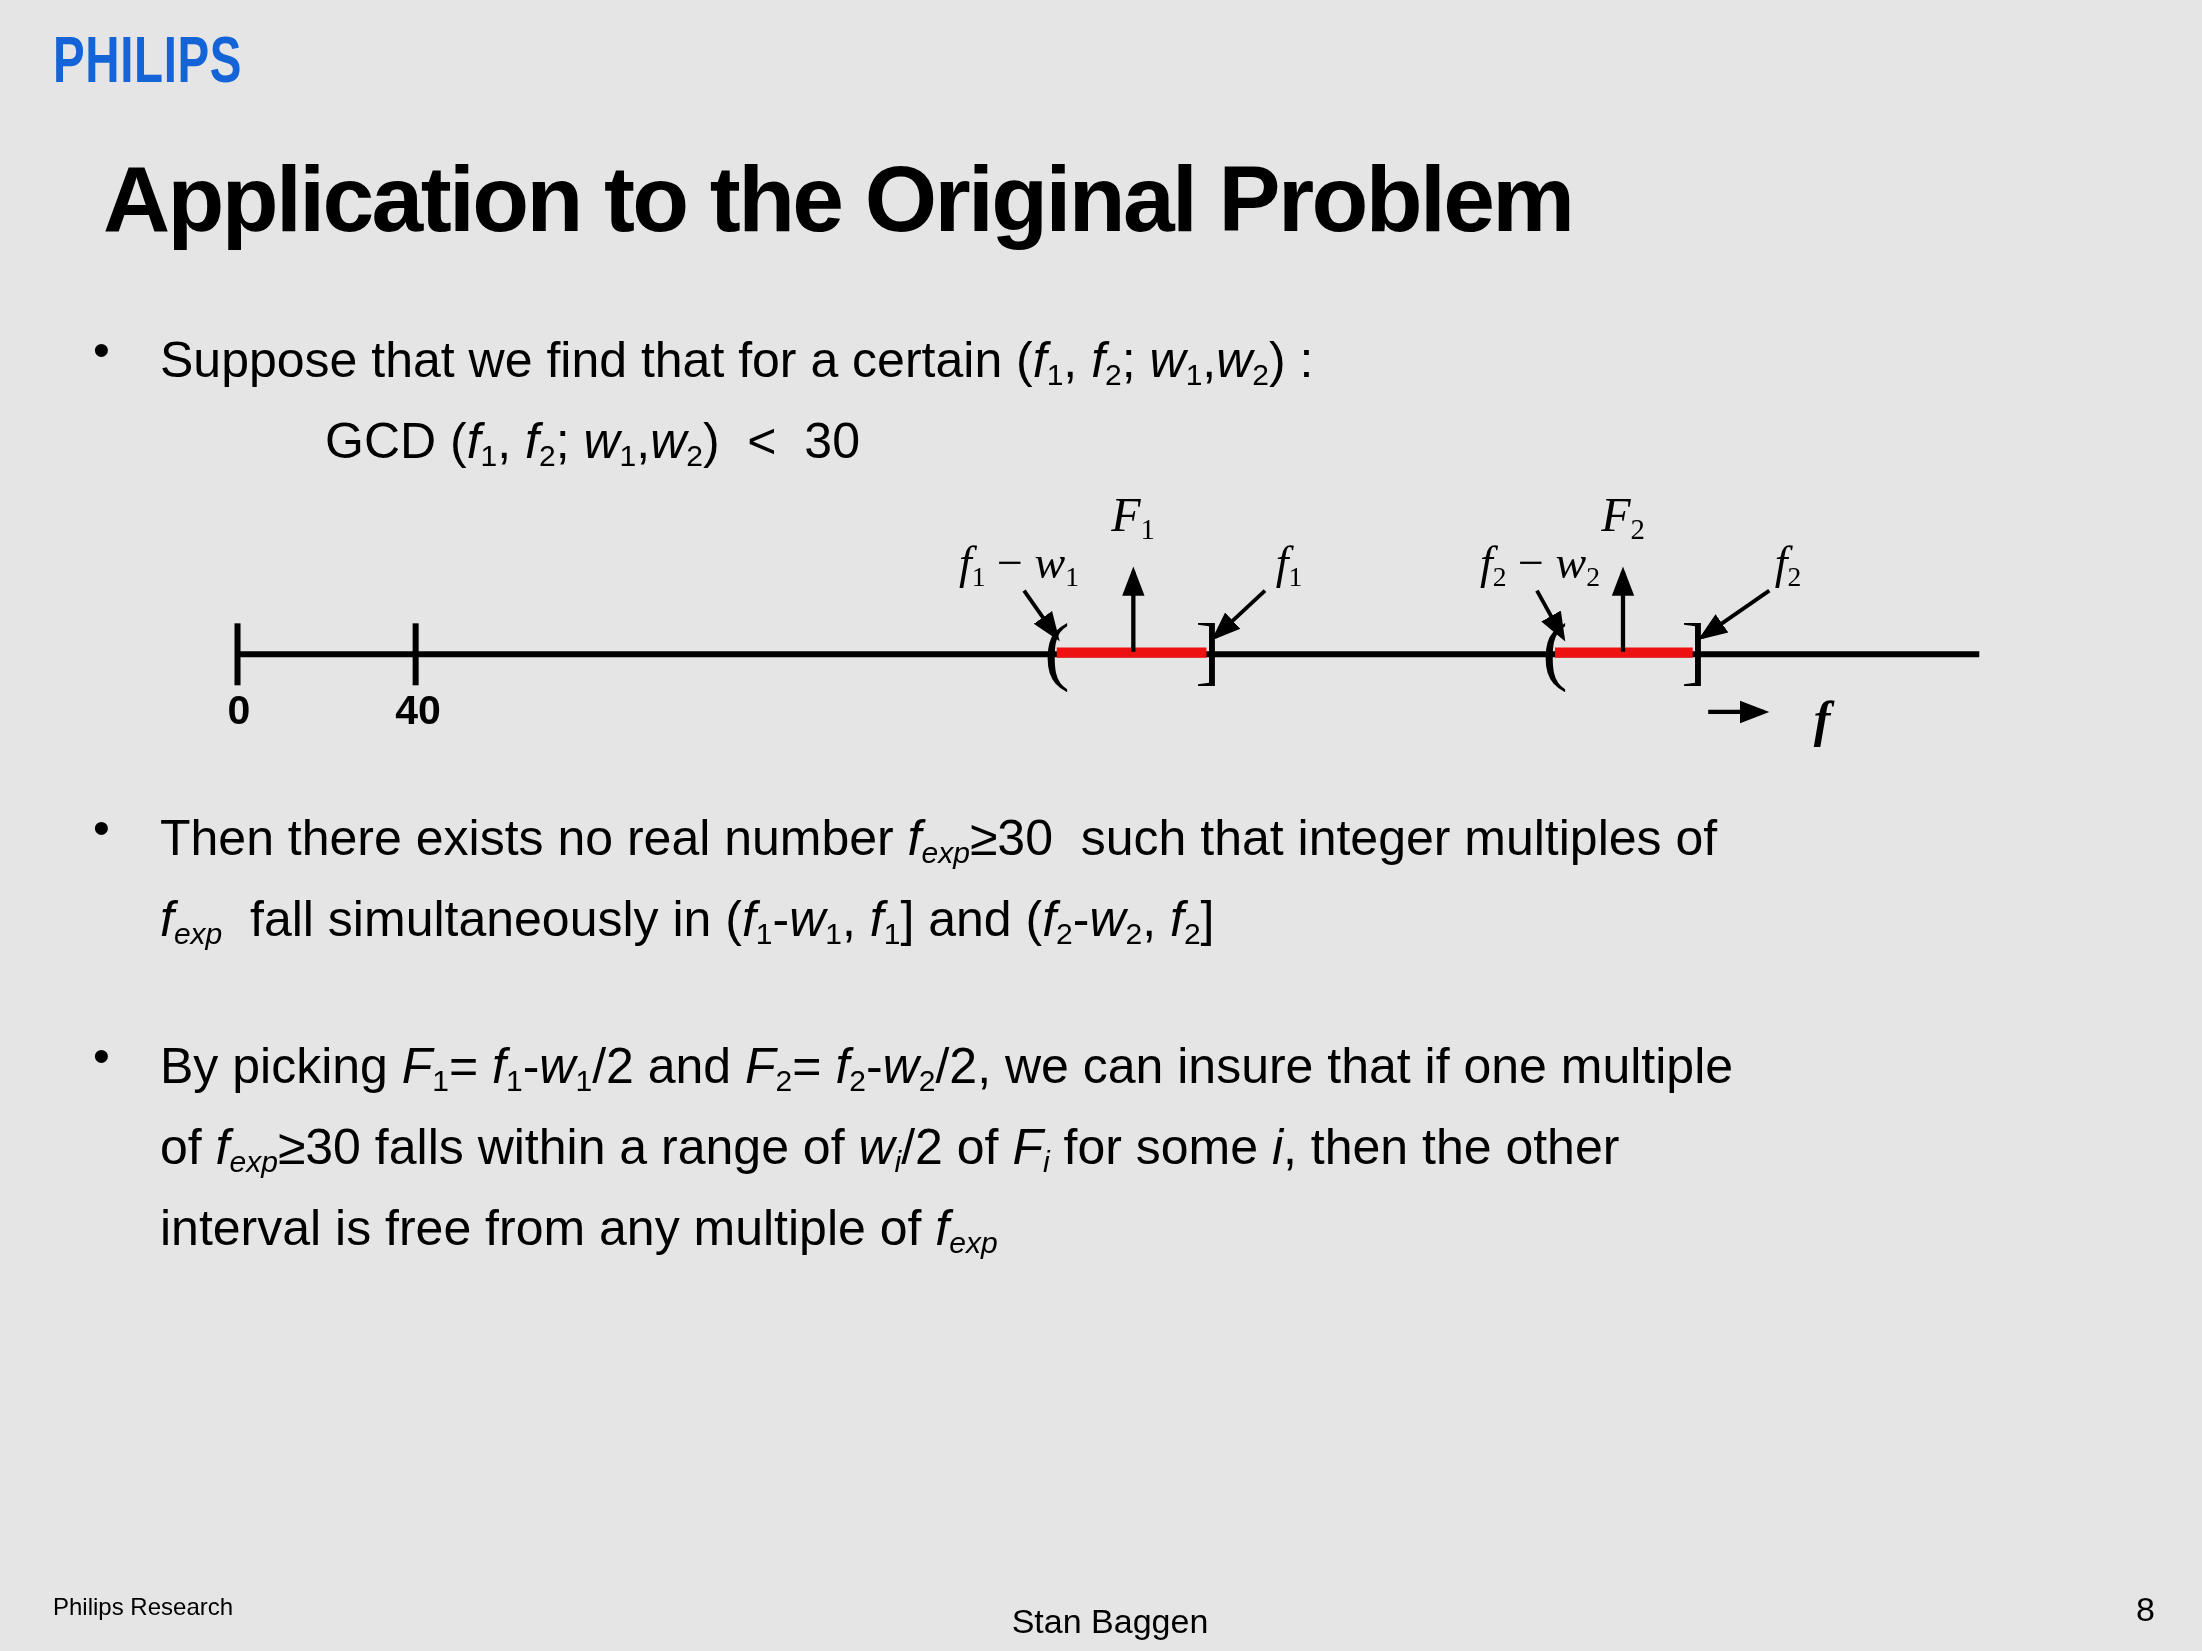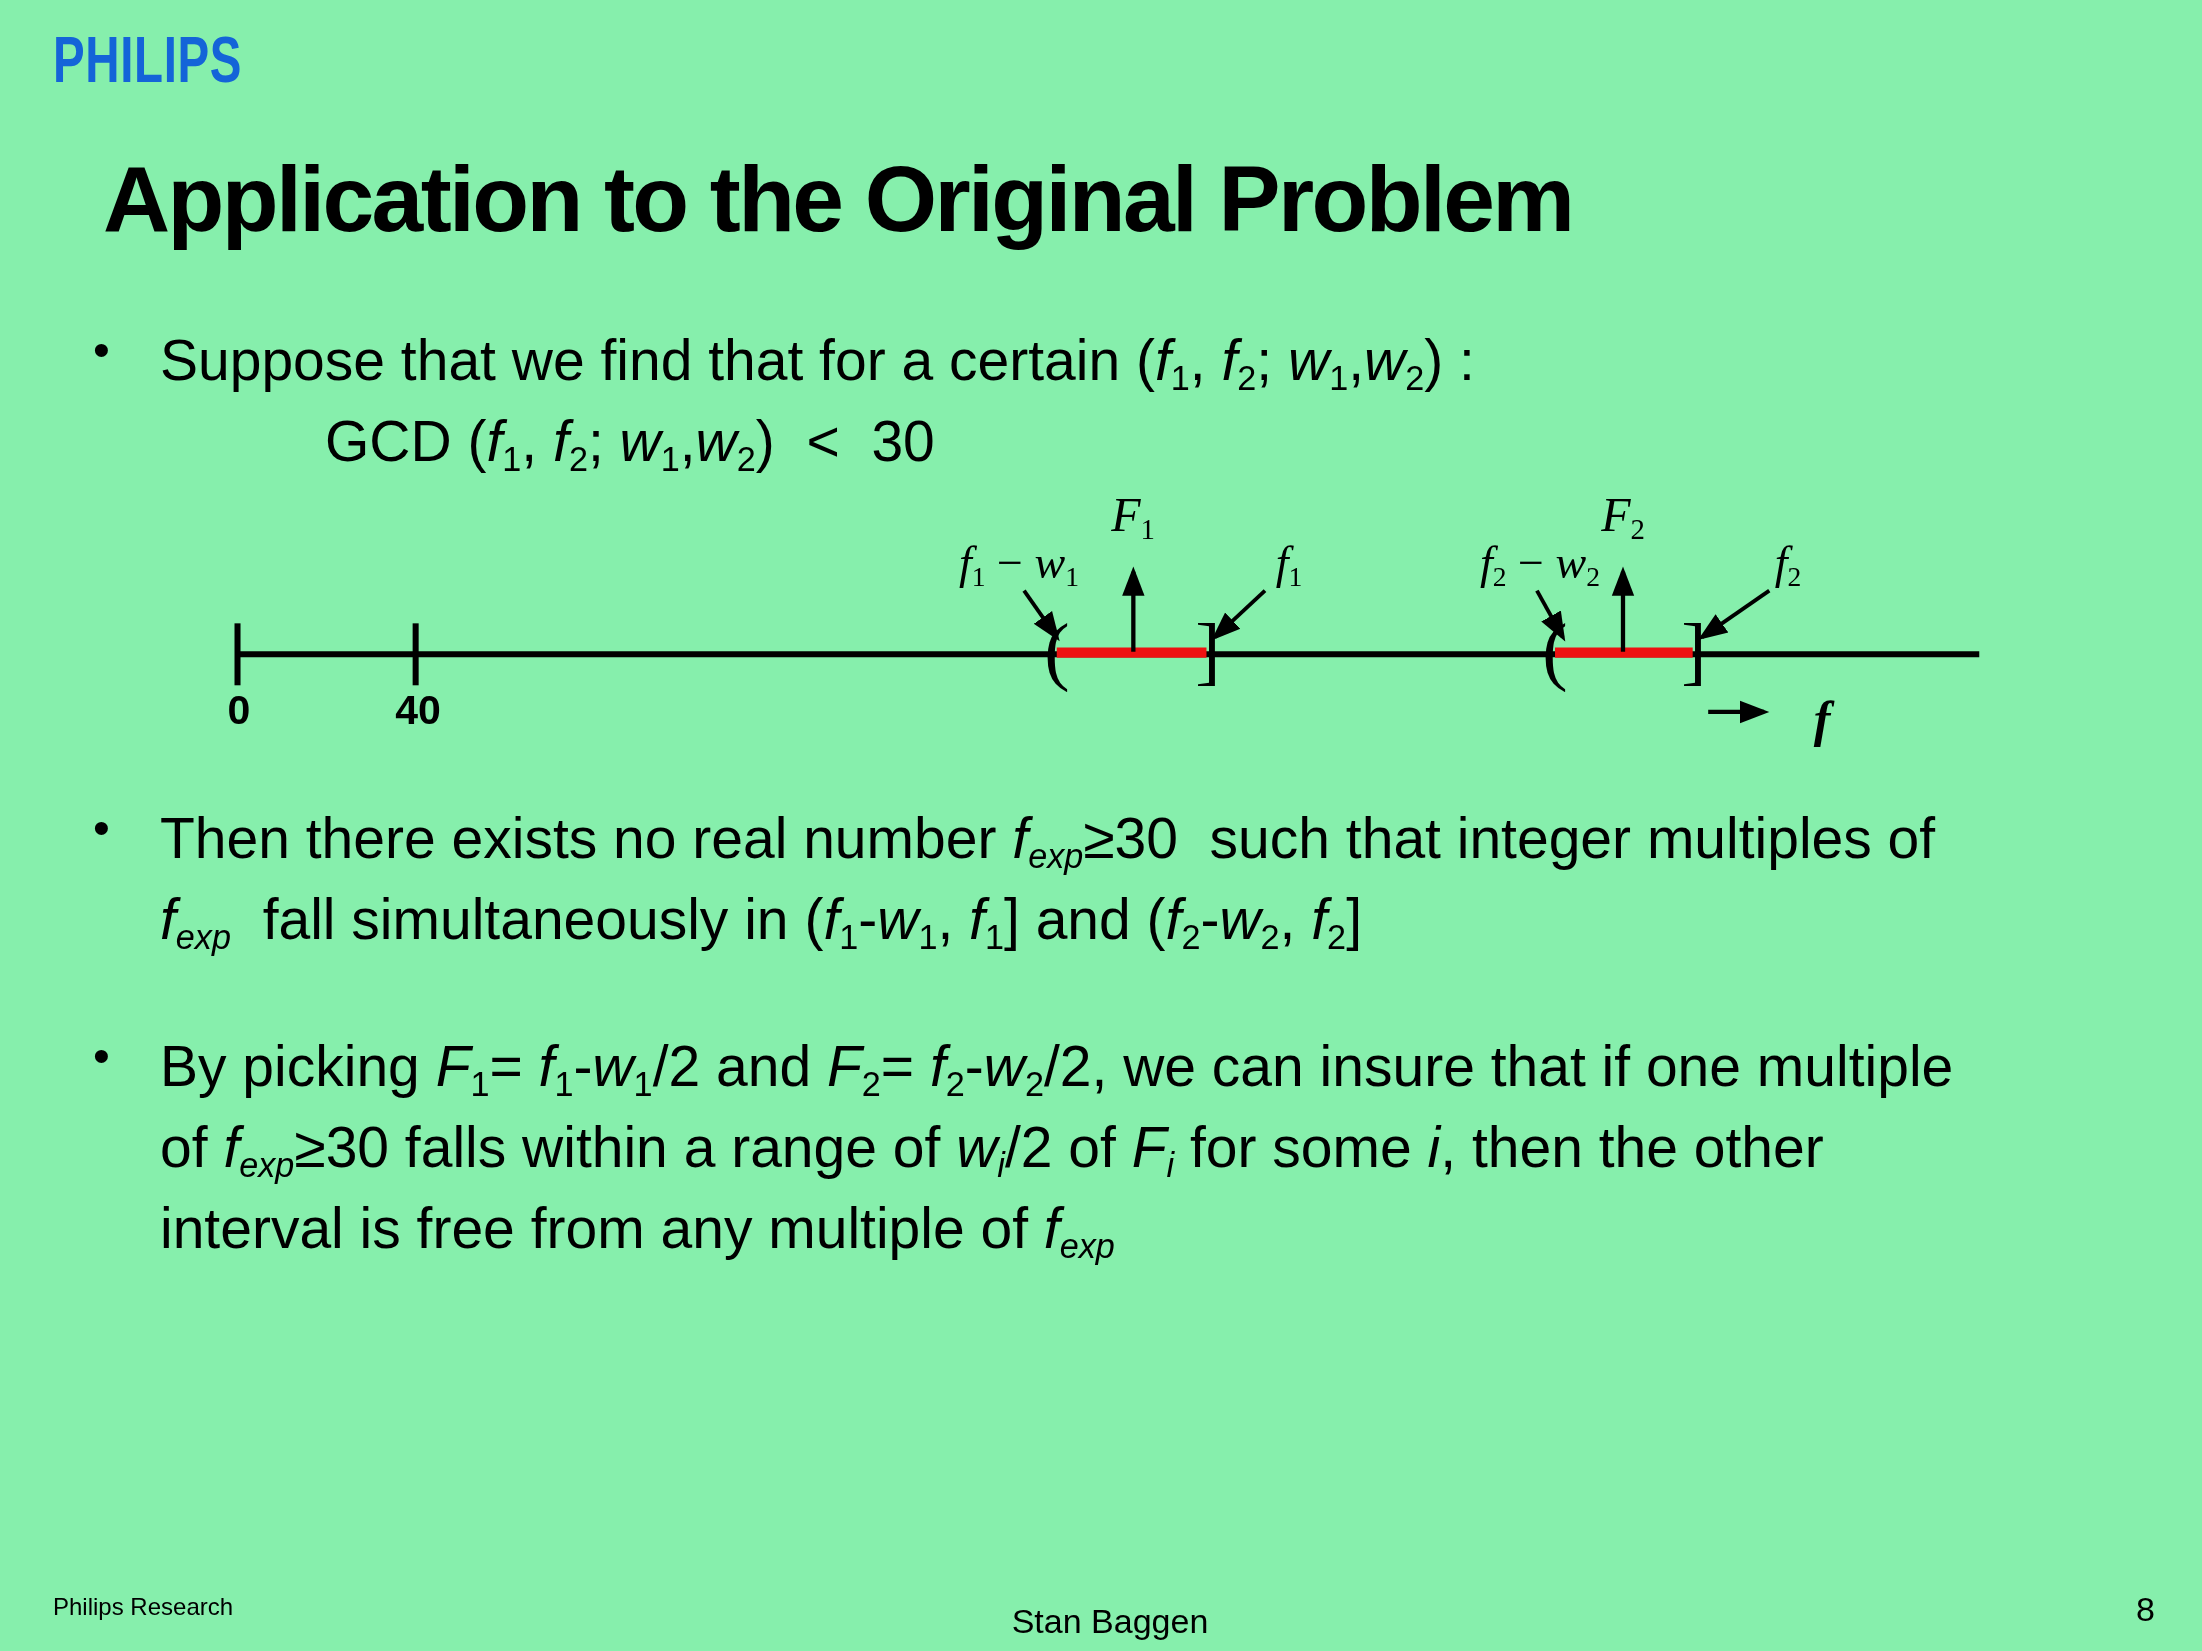--- a/index.html
+++ b/index.html
@@ -1,36 +1,36 @@
 <!DOCTYPE html>
 <html style="--philips-blue: #1464d8; --interval-red: #ee1111; --text: #000000;font-size:13.8px"><head>
 <meta charset="utf-8">
 <style>
   html,body{margin:0;padding:0;background:#888;}
   .slide{
-    position:relative;width:2203px;height:1652px;background:#86efac;
+    position:relative;width:2203px;height:1652px;background:#e5e5e5;
     font-family:"Liberation Sans",sans-serif;color:#000;overflow:hidden;
   }
   
   .logo{
     position:absolute;left:53px;top:22.4px;
     font-size:65px;font-weight:bold;color:var(--philips-blue,#1464d8);
     transform:scaleX(0.73);transform-origin:left top;letter-spacing:0.9px;
     white-space:nowrap;
   }
   
   .title{
     position:absolute;left:95px;top:138px;margin:8px;
     font-size:93px;font-weight:bold;letter-spacing:-2.6px;white-space:nowrap;
   }
   
   .bullet{position:absolute;left:93px;width:2082px;}
   .bullet .dot{position:absolute;left:0;top:1.7px;font-size:48px;}
   .bullet .btext{margin-left:67px;}
-  .bline{font-size:57px;line-height:81px;white-space:pre-wrap;}
+  .bline{font-size:50px;line-height:81px;white-space:pre-wrap;}
   .bline.indent{padding-left:165px;}
   .seg-i,.seg-is{font-style:italic;}
   .seg-s,.seg-is{font-size:60%;vertical-align:-0.28em;line-height:0;}
   .seg-s{font-style:normal;}
   
   .diagram{position:absolute;left:0;top:482px;width:2175px;height:293px;}
   .diagram svg{position:absolute;left:0;top:0;}
   .dlabel{
     position:absolute;transform:translateX(-50%);
     font-family:"Liberation Serif",serif;font-size:46px;line-height:52px;

